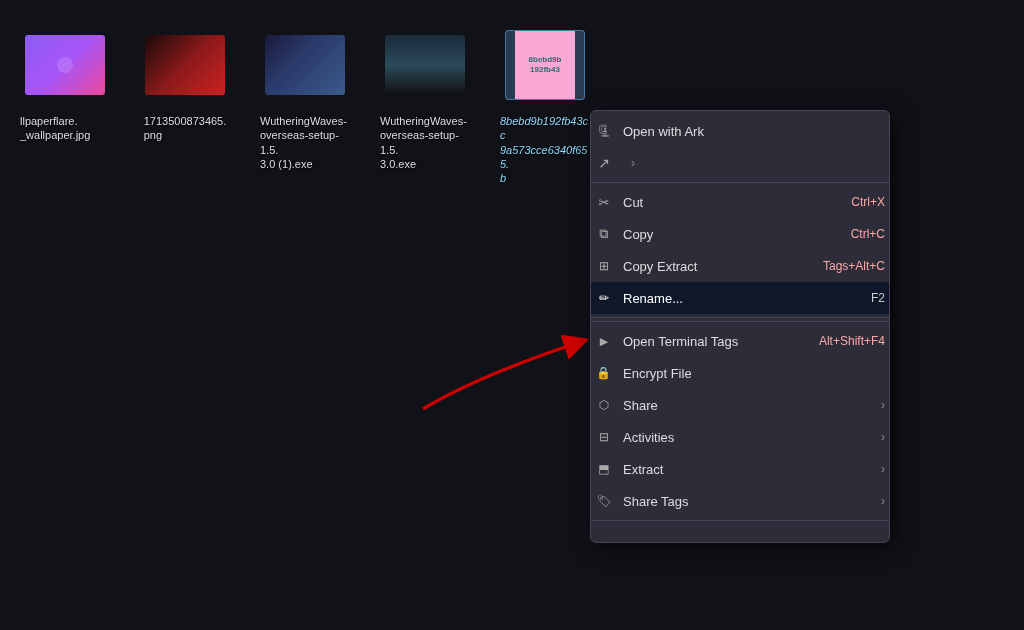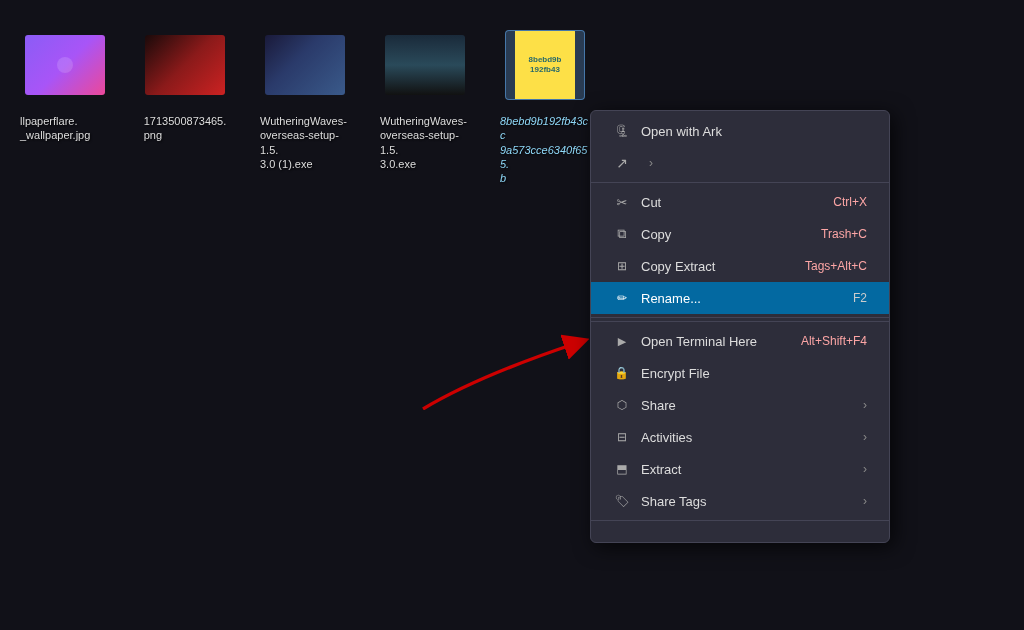--- a/index.html
+++ b/index.html
@@ -90,21 +90,21 @@
     .thumb-anime2 {
       width: 80px;
       height: 60px;
       background: linear-gradient(180deg, #1a2a3a 0%, #2a4a5a 50%, #111 100%);
       border-radius: 3px;
     }
 
     .thumb-file {
       width: 60px;
       height: 72px;
-      background: #fde047;
+      background: #f9a8d4;
       border-radius: 3px;
       display: flex;
       align-items: center;
       justify-content: center;
       font-size: 9px;
       color: #333;
       text-align: center;
       font-weight: bold;
     }
 
@@ -128,29 +128,29 @@
       border: 1px solid #444455;
       border-radius: 6px;
       box-shadow: 4px 4px 20px rgba(0,0,0,0.7);
       padding: 4px 0;
       z-index: 100;
     }
 
     .menu-item {
       display: flex;
       align-items: center;
-      padding: 7px 22px;
+      padding: 7px 4px;
       cursor: pointer;
       color: #ddd;
       font-size: 13px;
       position: relative;
     }
 
     .menu-item.highlighted {
-      background: #0369a1;
+      background: #0f172a;
       color: #fff;
     }
 
     .menu-item .item-icon {
       width: 18px;
       height: 18px;
       margin-right: 10px;
       display: flex;
       align-items: center;
       justify-content: center;
@@ -283,21 +283,21 @@
 
     <div class="menu-item">
       <span class="item-icon icon-cut"></span>
       <span class="item-label">Cut</span>
       <span class="item-shortcut">Ctrl+X</span>
     </div>
 
     <div class="menu-item">
       <span class="item-icon icon-copy"></span>
       <span class="item-label">Copy</span>
-      <span class="item-shortcut">Trash+C</span>
+      <span class="item-shortcut">Ctrl+C</span>
     </div>
 
     <div class="menu-item">
       <span class="item-icon icon-copyloc"></span>
       <span class="item-label">Copy Extract</span>
       <span class="item-shortcut">Tags+Alt+C</span>
     </div>
 
 
     <div class="menu-item highlighted">
@@ -306,21 +306,21 @@
       <span class="item-shortcut">F2</span>
     </div>
 
     <div class="menu-divider"></div>
 
 
     <div class="menu-divider"></div>
 
     <div class="menu-item">
       <span class="item-icon icon-terminal"></span>
-      <span class="item-label">Open Terminal Here</span>
+      <span class="item-label">Open Terminal Tags</span>
       <span class="item-shortcut">Alt+Shift+F4</span>
     </div>
 
     <div class="menu-item">
       <span class="item-icon icon-encrypt"></span>
       <span class="item-label">Encrypt File</span>
     </div>
 
     <div class="menu-item">
       <span class="item-icon icon-share"></span>

